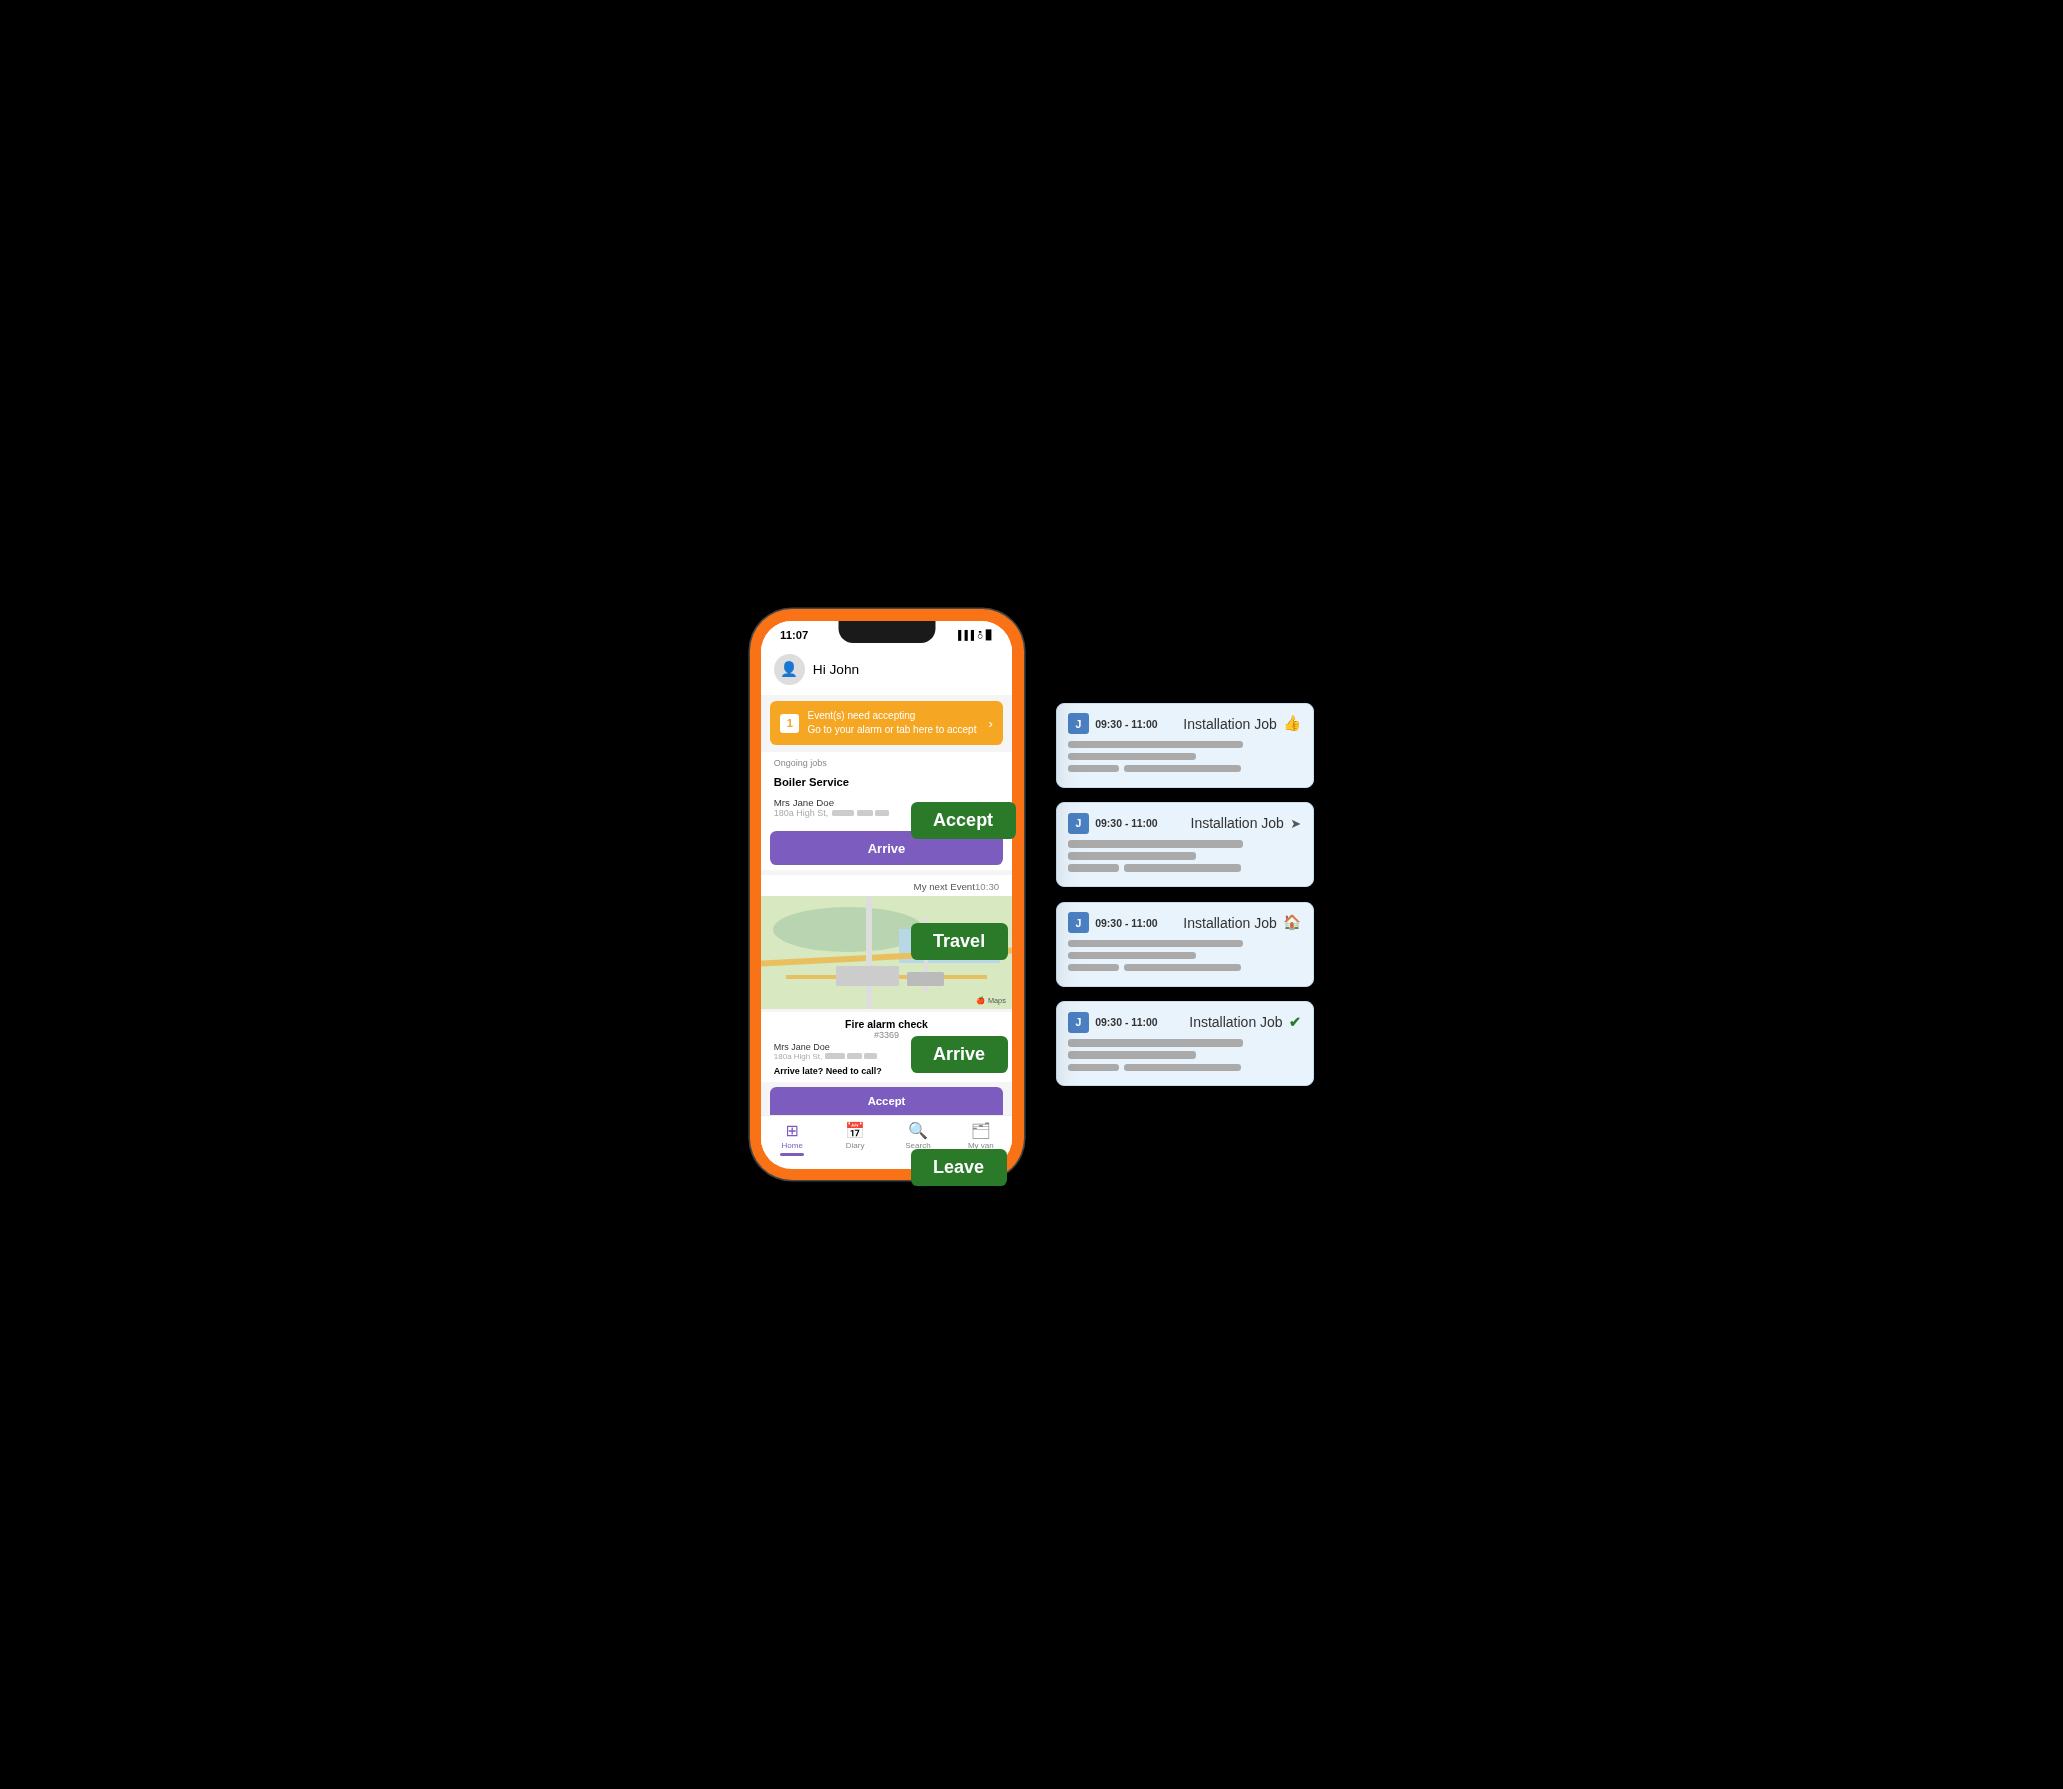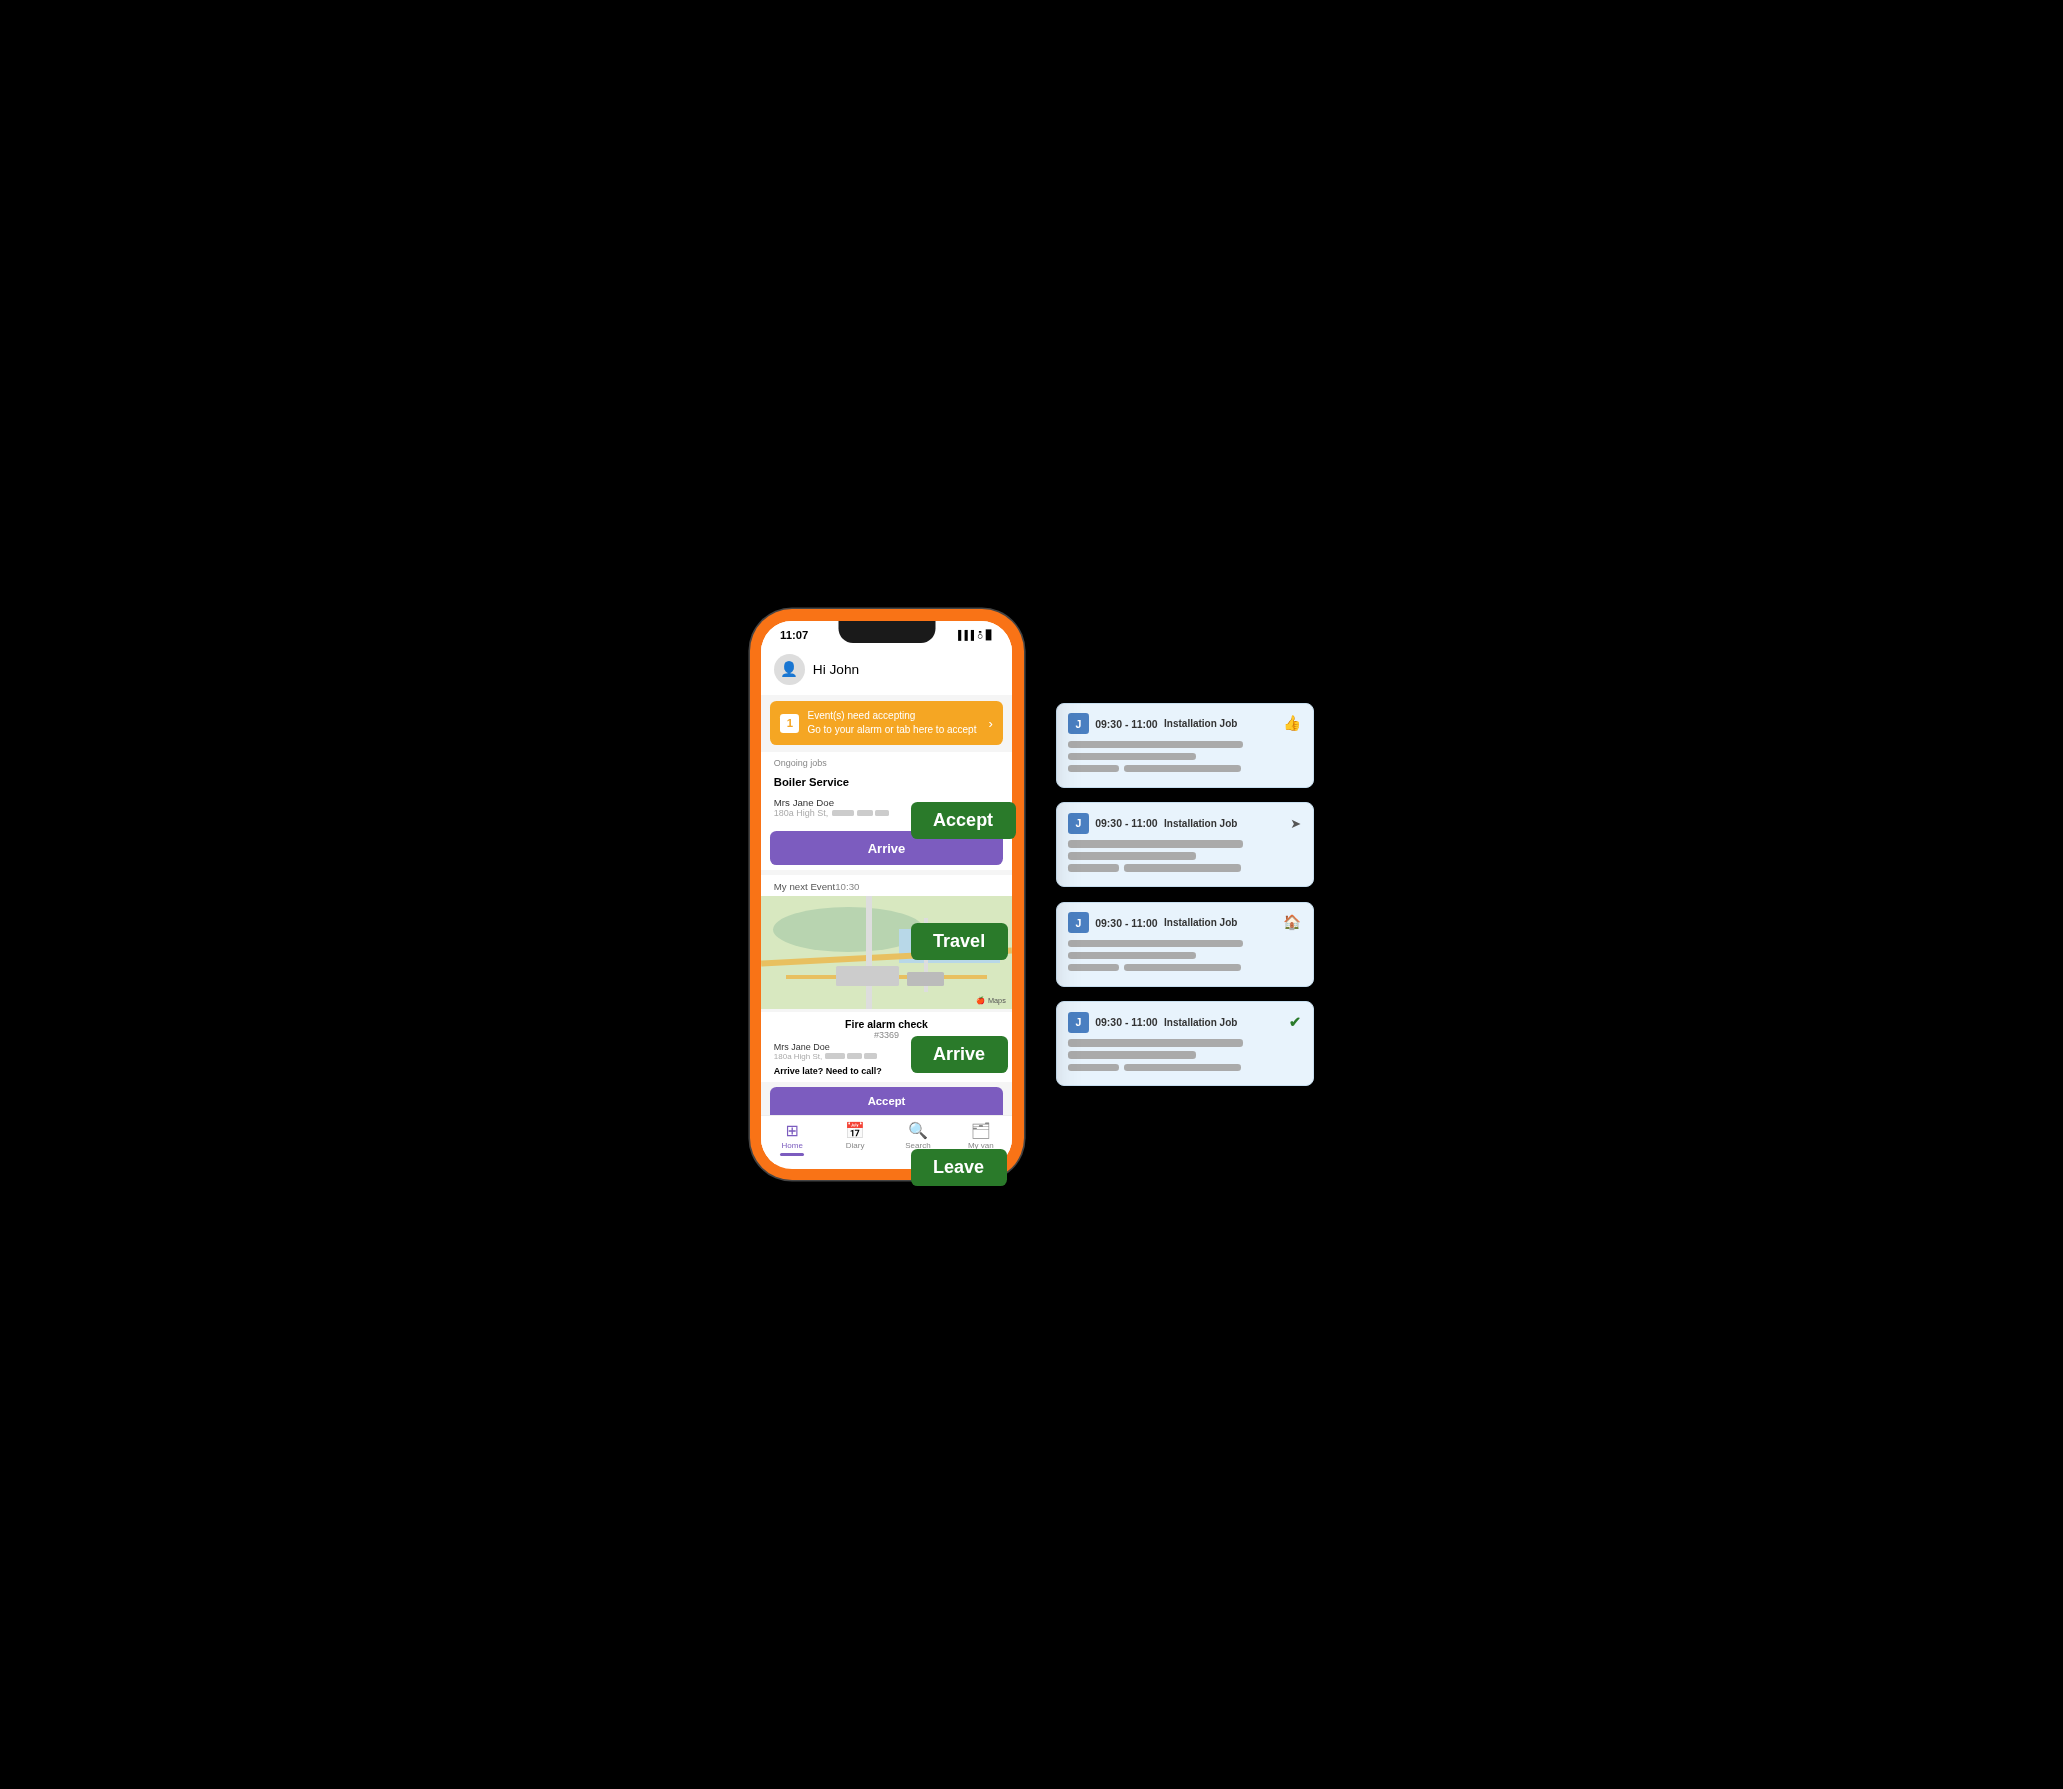--- a/index.html
+++ b/index.html
@@ -141,21 +141,21 @@
       font-size: 13px;
       font-weight: 600;
       text-align: center;
       cursor: pointer;
     }
     
     .next-event-header {
       background: #fff;
       padding: 6.4px 13px 3.2px;
       display: flex;
-      justify-content: flex-start;
+      justify-content: flex-end;
       font-size: 9.7px;
       color: #555;
     }
     .next-event-time { color: #888; }
     
     .map-container {
       position: relative;
       height: 113px;
       background: #e8f0d8;
       overflow: hidden;
@@ -271,21 +271,21 @@
       width: 21px;
       height: 21px;
       display: flex;
       align-items: center;
       justify-content: center;
       font-weight: 700;
       font-size: 10.5px;
       flex-shrink: 0;
     }
     .event-time { font-size: 10.5px; font-weight: 600; color: #333; }
-    .event-title { font-size: 10px; font-weight: 700; color: #333; flex: 1; }
+    .event-title { font-size: 14px; font-weight: 400; color: #333; flex: 1; text-align: right; }
     .event-icon { font-size: 14.5px; }
     .event-icon.thumbs { color: #2a7a2a; }
     .event-icon.travel { color: #555; }
     .event-icon.home { color: #2a7a2a; }
     .event-icon.check { color: #2a7a2a; }
     .placeholder-line {
       background: #aaa;
       height: 7.3px;
       border-radius: 3.2px;
       margin-bottom: 4.8px;

